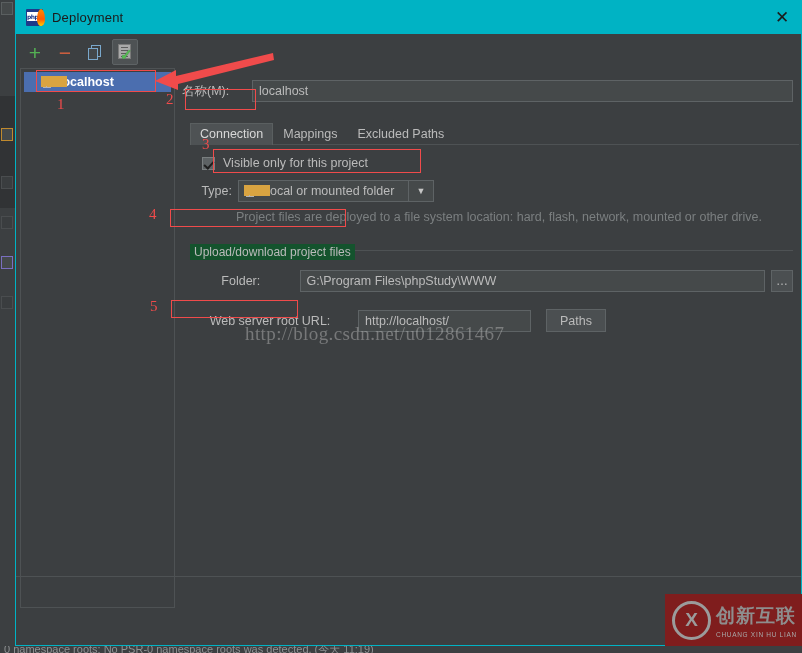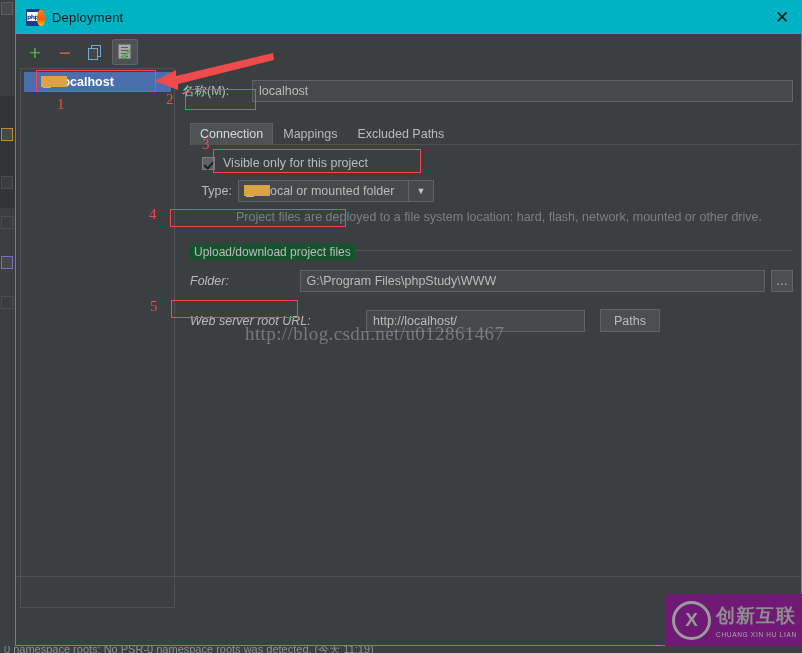--- a/index.html
+++ b/index.html
@@ -381,27 +381,26 @@
     font-size: 12px;
     line-height: 16px;
   }
   .field-row {
     display: flex; align-items: center;
     margin-top: 12px;
   }
   .field-lbl {
     color: #bbbbbb;
     font-size: 12.5px;
-    text-align: left;
-    font-style: italic;
+    text-align: center;
   }
   .folder-lbl { width: 106px; margin-right: 8px; }
-  .url-lbl { width: 160px; margin-right: 16px; }
+  .url-lbl { width: 160px; margin-right: 8px; }
   .folder-field { width: 485px; }
-  .url-field { width: 219px; }
+  .url-field { width: 173px; }
   .dots-btn {
     width: 23px; height: 22px;
     margin-left: 6px;
     background: #4b4f51;
     border: 1px solid #5e6365;
     box-sizing: border-box;
     color: #bbbbbb;
     font-size: 12px;
     display: flex; align-items: center; justify-content: center;
     cursor: pointer;
@@ -487,21 +486,21 @@
     font-size: 19px;
     font-family: "Liberation Serif", serif;
     letter-spacing: .4px;
     pointer-events: none;
     white-space: nowrap;
   }
   .logo {
     position: absolute;
     right: 0; bottom: 7px;
     width: 137px; height: 52px;
-    background: #701a75;
+    background: #7f1d1d;
     display: flex; align-items: center;
     overflow: hidden;
   }
   .logo-mark {
     margin-left: 7px;
     width: 33px; height: 33px;
     border: 3px solid #9b9b9b;
     border-radius: 50%;
     position: relative;
     flex: 0 0 auto;

